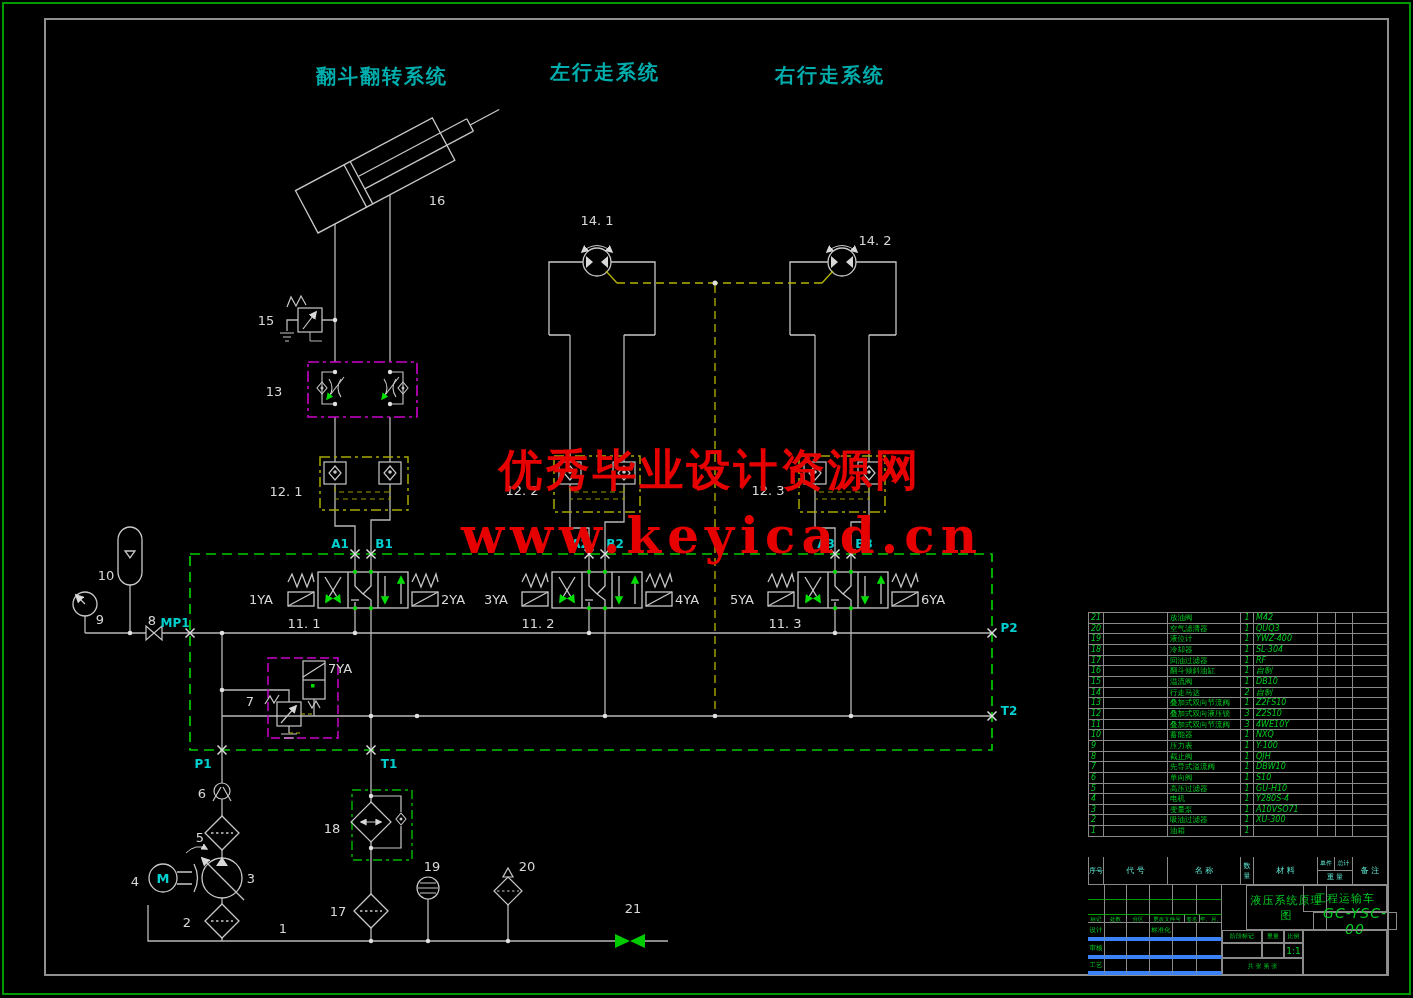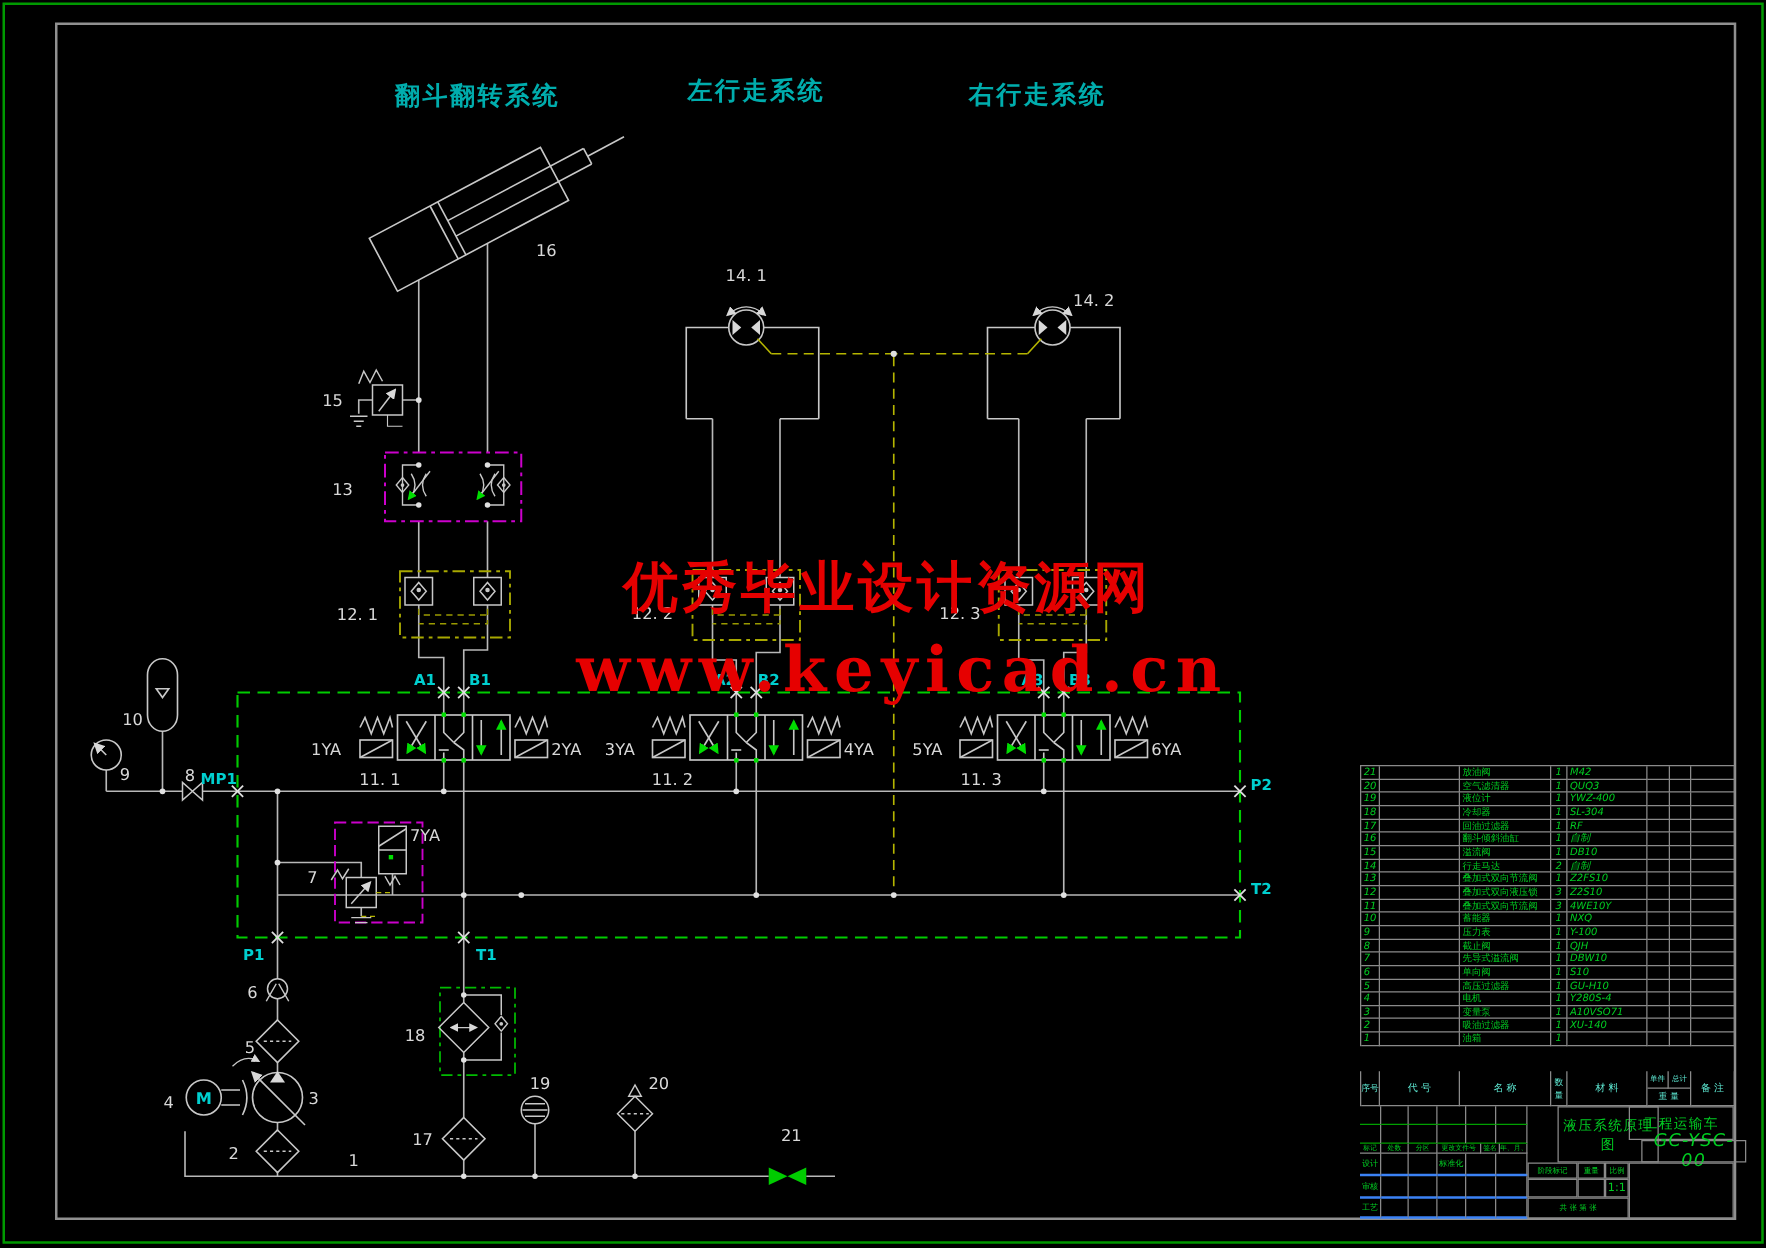--- a/index.html
+++ b/index.html
@@ -38,21 +38,21 @@
       display:flex;align-items:center;justify-content:center;text-align:center;}
   .revgrid{position:absolute;left:0;top:0;width:134px;height:30px;display:grid;
       grid-template-columns:17px 22px 23px 23px 24px auto;grid-template-rows:1fr 1fr;}
   .rg{border-right:1px solid #8a8a8a;border-bottom:1px solid #00a000;}
   .revhdr{position:absolute;left:0;top:30px;width:134px;height:8px;display:grid;
       grid-template-columns:17px 22px 23px 35px 15px auto;}
   .rh{border-right:1px solid #8a8a8a;border-bottom:1px solid #8a8a8a;font-size:5.5px;
       line-height:8px;text-align:center;overflow:hidden;white-space:nowrap;}
   .sigrow{position:absolute;left:0;width:134px;height:18px;display:grid;
       grid-template-columns:17px 22px 23px 23px 24px auto;}
-  .sg{border-right:1px solid #8a8a8a;border-bottom:2px solid #3b82f6;font-size:6.5px;
+  .sg{border-right:1px solid #8a8a8a;border-bottom:4px solid #3b82f6;font-size:6.5px;
       display:flex;align-items:center;justify-content:center;overflow:hidden;white-space:nowrap;}
   .big{font-size:11px;letter-spacing:1px;}
   .dno{font-size:14px;font-style:italic;letter-spacing:1px;}
   .small6{font-size:6px;}
   .scaleval{font-size:9px;}
 </style>
 </head>
 <body>
 
 
@@ -636,21 +636,21 @@
       <div class="c c6"></div>
       <div class="c c7"></div>
       <div class="c c8"></div>
     </div>
 
     <div class="prow">
       <div class="c c1">2</div>
       <div class="c c2"></div>
       <div class="c c3">吸油过滤器</div>
       <div class="c c4">1</div>
-      <div class="c c5">XU-140</div>
+      <div class="c c5">XU-300</div>
       <div class="c c6"></div>
       <div class="c c7"></div>
       <div class="c c8"></div>
     </div>
 
     <div class="prow">
       <div class="c c1">1</div>
       <div class="c c2"></div>
       <div class="c c3">油箱</div>
       <div class="c c4">1</div>

